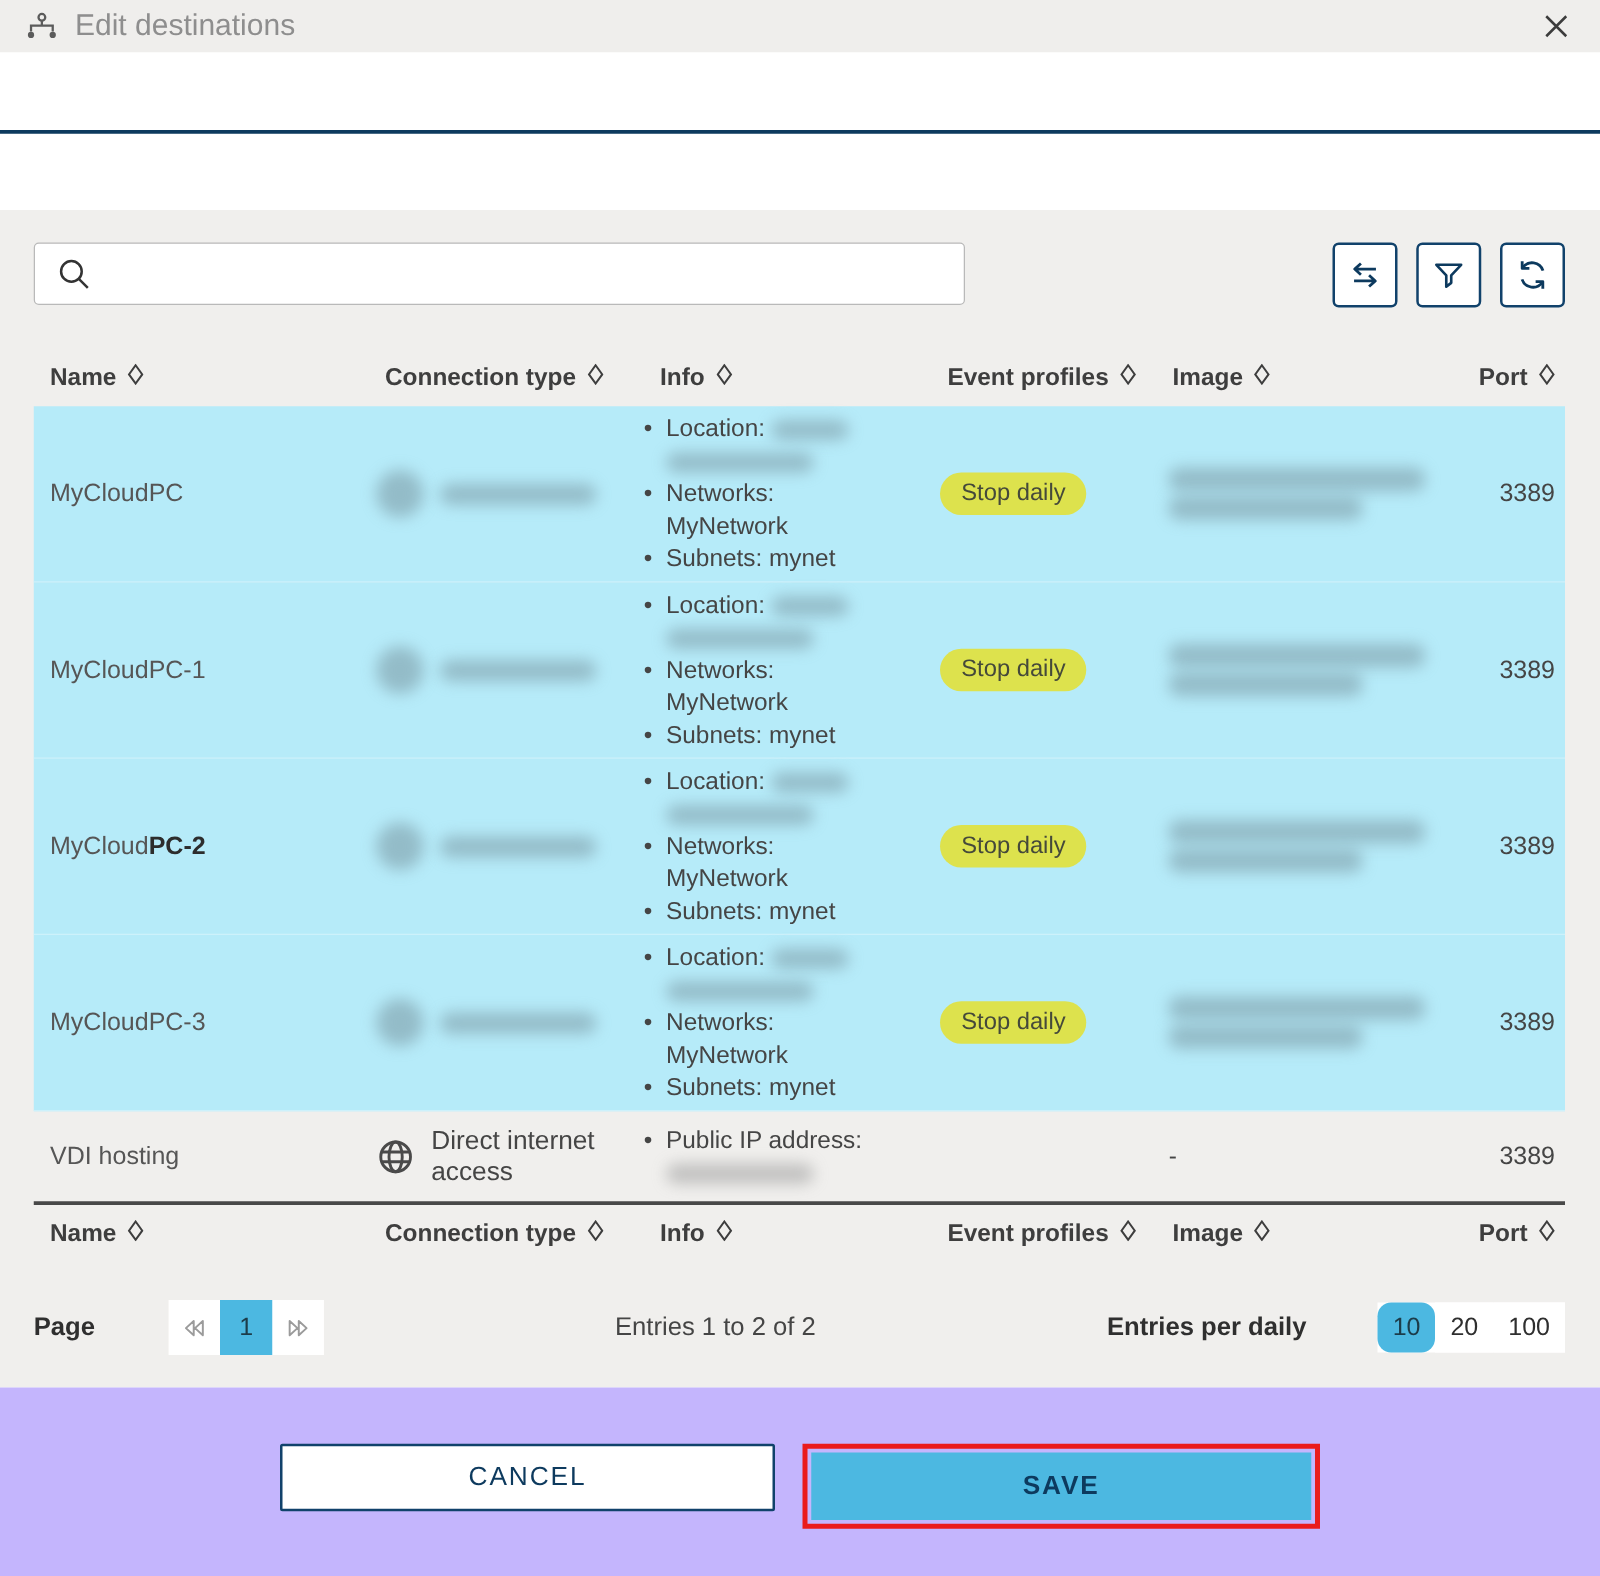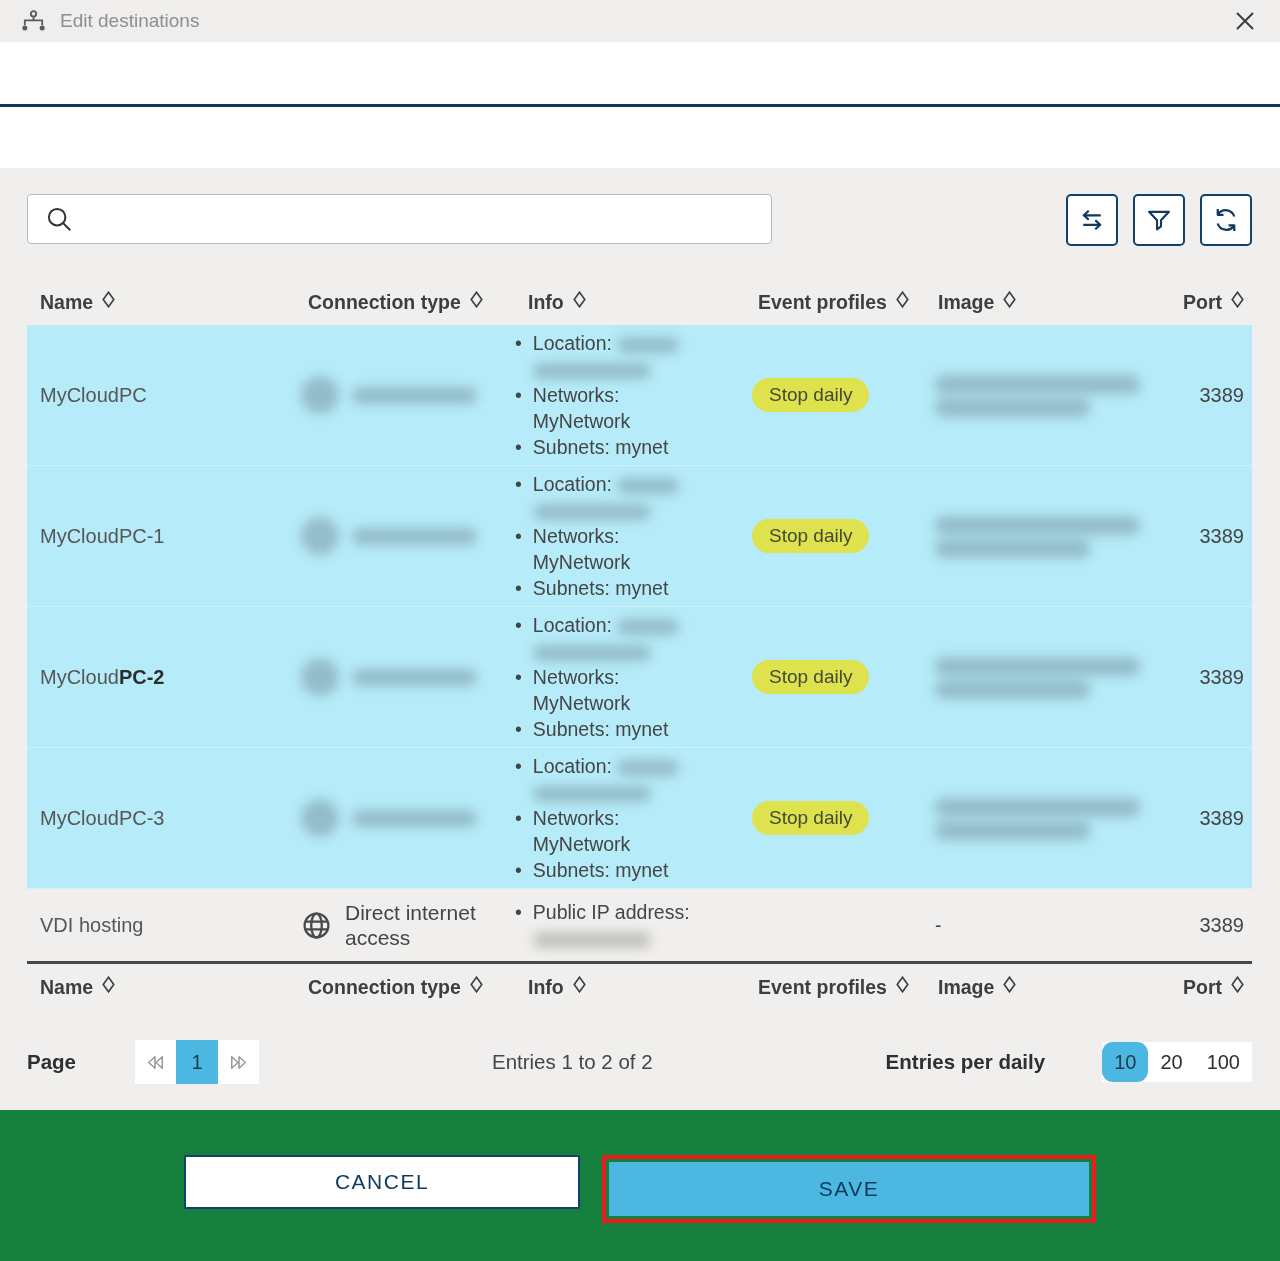--- a/index.html
+++ b/index.html
@@ -1,21 +1,21 @@
 <!DOCTYPE html>
 <html><head>
 <meta charset="utf-8">
 <style>
   * { box-sizing: border-box; }
   body { margin:0; font-family:"Liberation Sans", sans-serif; background:#ffffff; }
   .app { width:1280px; height:1261px; display:flex; flex-direction:column; background:#fff; overflow:hidden; }
 
   
   .titlebar { flex:0 0 42px; background:#efeeec; display:flex; align-items:center; padding:0 20px; gap:13px; }
-  .titlebar-title { color:#8e8e8e; font-size:19px; }
+  .titlebar-title { color:#8e8e8e; font-size:24px; }
   .close-btn { margin-left:auto; background:none; border:none; cursor:pointer; padding:4px; display:flex; }
 
   
   .filter-strip { flex:0 0 126px; position:relative; background:#fff; }
   .hline { position:absolute; left:0; right:0; top:62px; height:3px; background:#0d3a5e; }
   .filter-pill { position:absolute; left:50%; top:64px; transform:translate(-50%,-50%);
     display:flex; align-items:center; gap:11px; background:#fff; border:3px solid #0d3a5e;
     border-radius:28px; padding:9px 27px; font-size:23px; color:#0d3a5e; cursor:pointer;
     font-family:inherit; }
 
@@ -60,26 +60,26 @@
   .page-label, .epp-label { font-weight:700; color:#2f2f2f; font-size:20.5px; }
   .pager-box { margin-left:30px; background:#fff; display:flex; align-items:stretch; height:44px; }
   .pager-btn { width:41px; background:#fff; border:none; display:flex; align-items:center; justify-content:center; cursor:pointer; }
   .page-current { width:42px; background:#4cb8e1; color:#1c3c4a; display:flex; align-items:center; justify-content:center; font-size:20px; }
   .entries-text { flex:1; text-align:center; color:#454545; font-size:20.5px; }
   .epp-box { margin-left:28px; background:#fff; display:flex; align-items:stretch; height:40px; }
   .epp-opt { border:none; background:#fff; font-size:20px; color:#2f2f2f; padding:0 12px; cursor:pointer; font-family:inherit; }
   .epp-opt.selected { background:#4cb8e1; color:#1c3c4a;border-radius:11px; }
 
   
-  .footer-actions { flex:0 0 151px; background:#15803d; display:flex; justify-content:center; align-items:flex-start; gap:22px; padding-top:45px; }
+  .footer-actions { flex:0 0 151px; background:#c4b5fd; display:flex; justify-content:center; align-items:flex-start; gap:22px; padding-top:45px; }
   .btn-cancel { width:396px; height:54px; background:#fff; border:2px solid #11426b; color:#0d3a5e;
     font-size:21px; letter-spacing:1.5px; cursor:pointer; border-radius:2px; font-family:inherit; }
   .save-wrap { border:4px solid #ea1c1c; padding:3px; }
-  .btn-save { width:480px; height:54px; background:#4cb8e1; border:none; color:#0d3a5e;
-    font-size:21px; letter-spacing:1.5px; cursor:pointer; font-family:inherit; display:block; }
+  .btn-save { width:400px; height:54px; background:#4cb8e1; border:none; color:#0d3a5e;
+    font-size:21px; letter-spacing:1.5px; cursor:pointer; font-family:inherit; display:block;font-weight:bold; }
 </style>
 </head>
 <body>
 
 <div class="app">
 
   <div class="titlebar">
     <span style="display:flex;">
       <svg width="27" height="24" viewBox="0 0 28 24" fill="none" stroke="#5b5b5b" stroke-width="1.9">
         <circle cx="14" cy="4.6" r="2.8"></circle>

